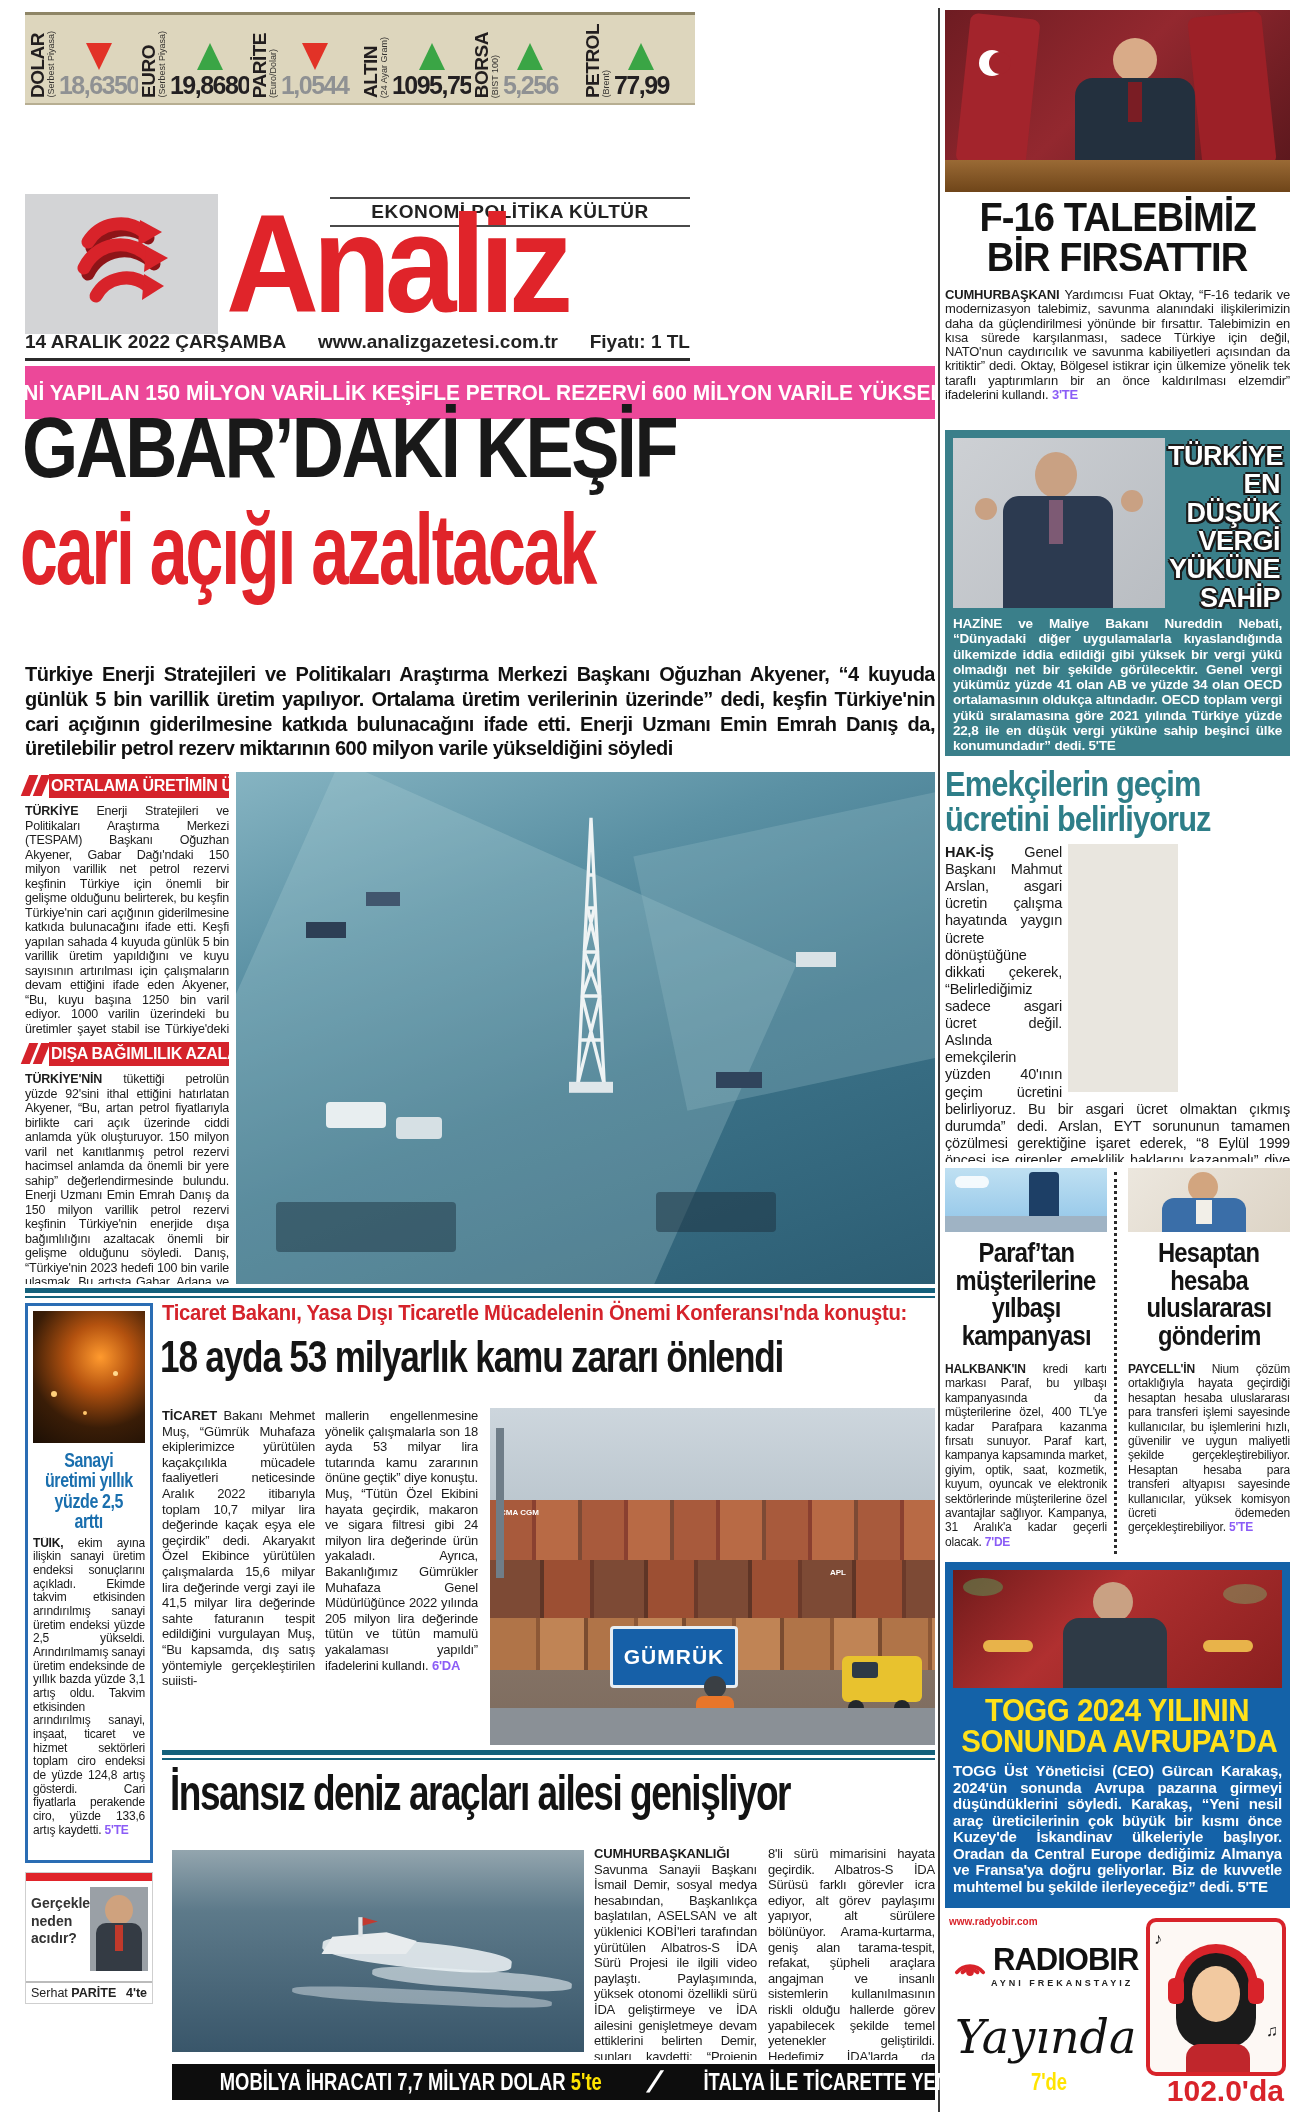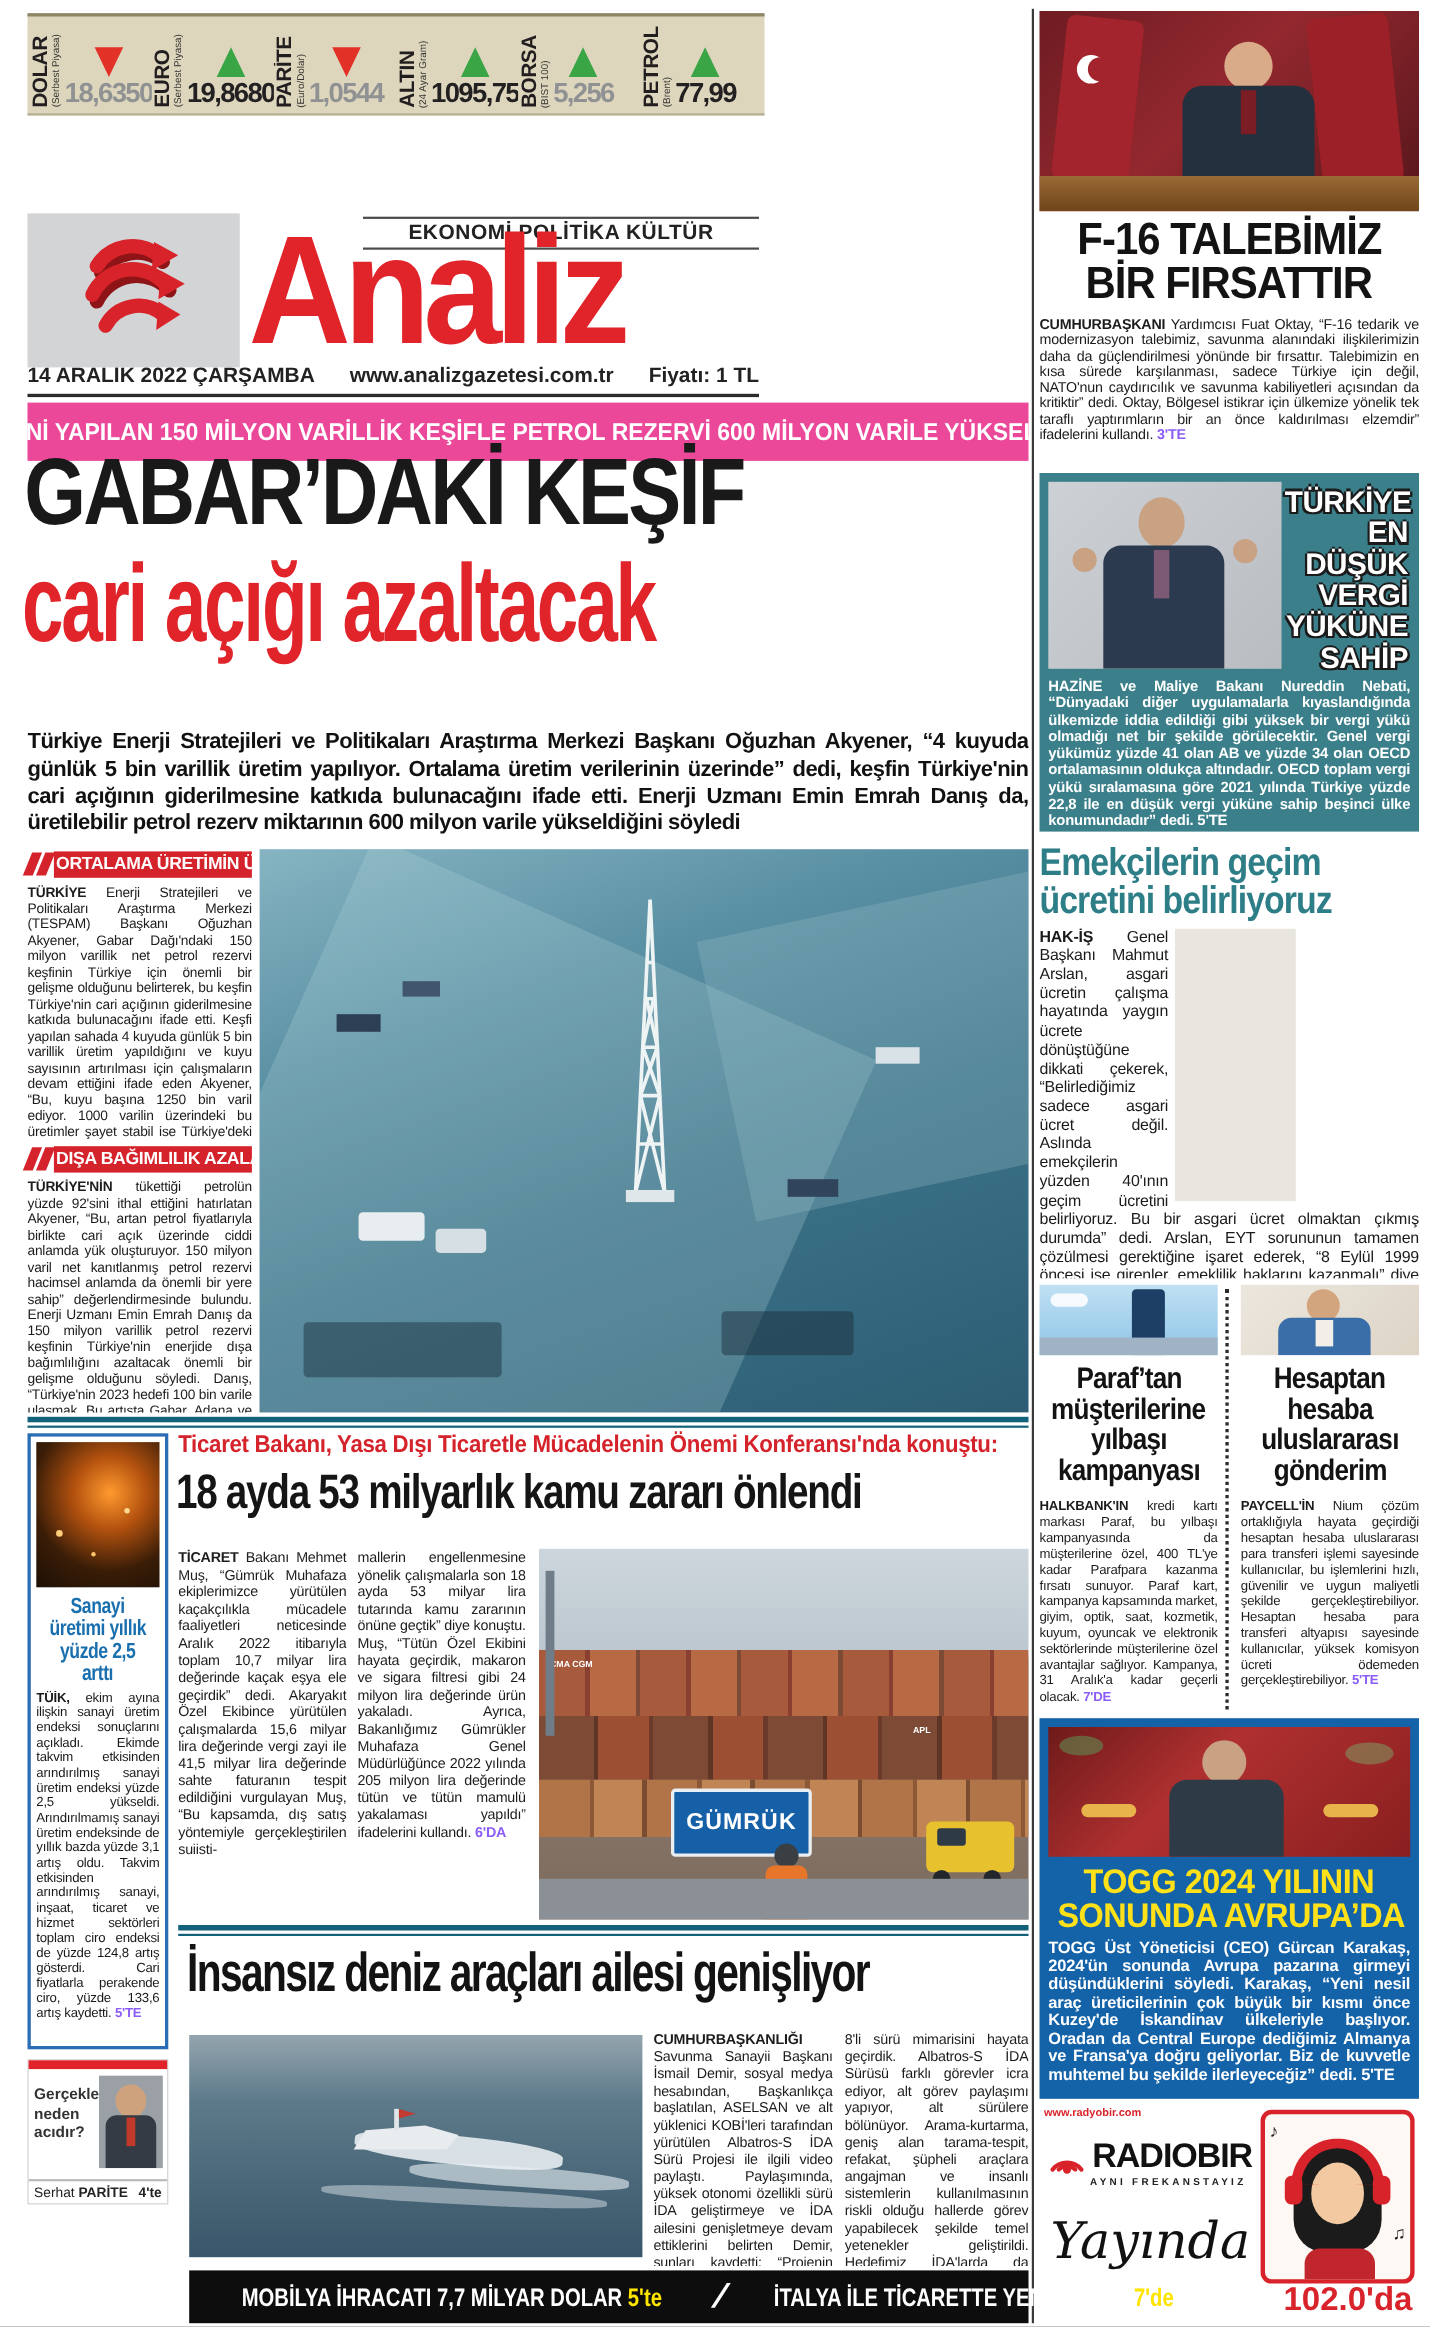--- a/index.html
+++ b/index.html
@@ -129,21 +129,21 @@
             font-size:22px;letter-spacing:-.3px}
   .tic-kick .sqz{transform:scaleX(.92)}
   .tic-head{position:absolute;left:160px;top:1332px;width:775px;font-size:44px;font-weight:bold;
             letter-spacing:-1.5px;color:#151515}
   .tic-head .sqz{transform:scaleX(.8)}
   .newscol{position:absolute;font-size:13px;line-height:1.2;letter-spacing:-.2px;color:#1c1c1c;overflow:hidden}
 
   .den-head{position:absolute;left:170px;top:1764px;width:765px;font-size:50px;font-weight:bold;
             letter-spacing:-2px;color:#131313}
   .den-head .sqz{transform:scaleX(.74)}
-  .strip{position:absolute;left:172px;top:2064px;width:763px;height:48px;background:#0d0d0d;display:flex;
+  .strip{position:absolute;left:172px;top:2064px;width:763px;height:36px;background:#0d0d0d;display:flex;
          align-items:center;justify-content:space-around;color:#fff;font-weight:bold;font-size:23px}
   .strip .sqz{transform:scaleX(.8);transform-origin:center}
   .strip .yellow{color:#ffe400}
   .strip .slash{color:#fff;font-size:30px;font-style:italic;transform:skewX(-15deg)}
 
   .vdivider{position:absolute;left:938px;top:8px;height:2104px;border-left:2px solid #3a3a3a}
   .pgref{font-weight:bold;color:#8b5cf6}
 </style>
 </head>
 <body>

